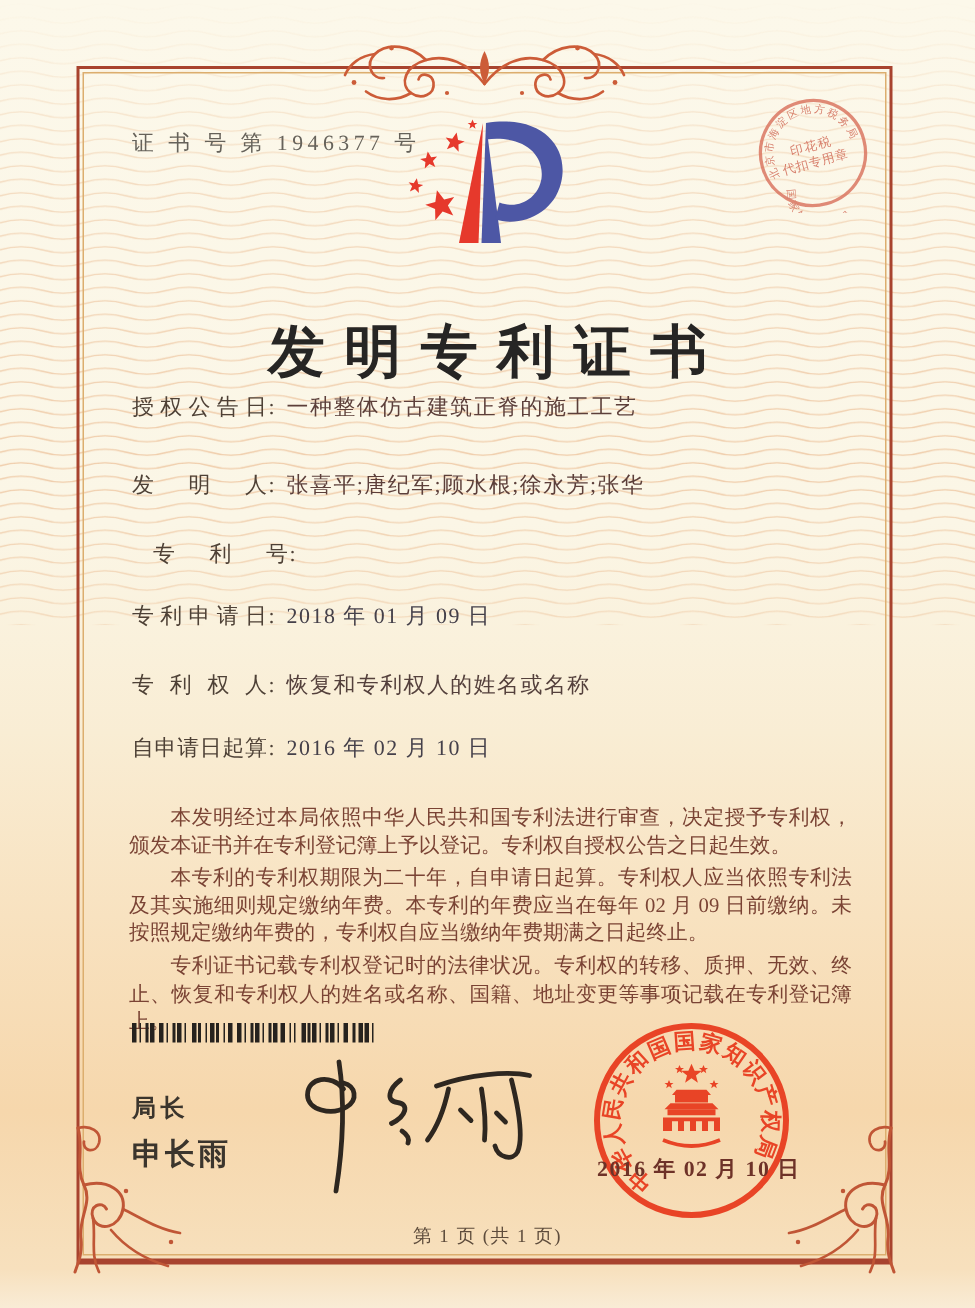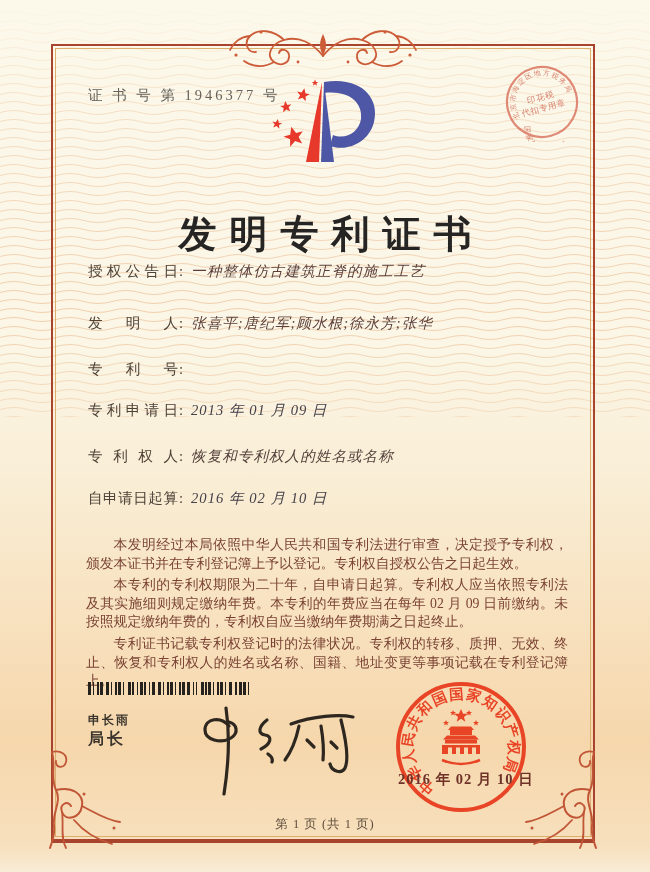--- a/index.html
+++ b/index.html
@@ -15,29 +15,29 @@
     border:2px solid #a8432e;border-bottom-width:4px;}
   .frame-inner{position:absolute;left:2px;top:2px;right:2px;bottom:2px;border:1px solid #dcae6e;}
   .ornament{position:absolute;}
   .cert-no{position:absolute;left:88px;top:86px;font-size:14.5px;letter-spacing:3px;color:#66625a;}
   .logo{position:absolute;left:258px;top:74px;}
   .title{position:absolute;left:0;right:0;top:184px;text-align:center;
     font-size:38px;font-weight:700;letter-spacing:13px;padding-left:13px;color:#262524;}
   .frow{position:absolute;left:88px;display:flex;align-items:baseline;font-size:14.6px;}
   .flabel{display:inline-block;width:90px;text-align:justify;text-align-last:justify;color:#4e4136;}
   .fcolon{color:#4e4136;margin:0 8px 0 1px;}
-  .fvalue{color:#45404a;letter-spacing:1px;white-space:nowrap;font-style:italic;}
+  .fvalue{color:#45404a;letter-spacing:1px;white-space:nowrap;}
   .bodytext{position:absolute;left:86px;top:524px;width:482px;color:#7a4334;
     font-size:13.8px;line-height:18.6px;text-align:justify;margin-top:12px;}
   .bodytext p{margin:0 0 3px 0;text-indent:2em;}
   .barcode{position:absolute;left:88px;top:682px;width:162px;height:13px;display:flex;}
   .signer-title{position:absolute;left:88px;top:729px;font-family:"Liberation Sans","DejaVu Sans",sans-serif;
     font-weight:600;font-size:16px;letter-spacing:3px;color:#3b352d;}
-  .signer-name{position:absolute;left:88px;top:712px;font-family:"Liberation Sans","DejaVu Sans",sans-serif;
-    font-weight:600;font-size:12px;letter-spacing:2px;color:#3b352d;}
+  .signer-name{position:absolute;left:88px;top:756px;font-family:"Liberation Sans","DejaVu Sans",sans-serif;
+    font-weight:600;font-size:20px;letter-spacing:2px;color:#3b352d;}
   .signature{position:absolute;left:193px;top:704px;}
   .seal{position:absolute;left:392px;top:678px;opacity:.93;}
   .seal-date{position:absolute;left:398px;top:770px;font-size:14.5px;font-weight:700;
     letter-spacing:1px;color:#6e3228;z-index:5;}
   .stamp{position:absolute;left:502px;top:62px;opacity:.8;}
   .footer{position:absolute;left:0;right:0;top:816px;text-align:center;
     font-size:12.5px;letter-spacing:1px;color:#5e4c3c;}
 </style>
 </head>
 <body>
@@ -121,28 +121,28 @@
   <div class="frow" style="top:262px;">
     <span class="flabel">授权公告日</span>
       <span class="fcolon">:</span>
     <span class="fvalue" style="color:#5c3f3a;">一种整体仿古建筑正脊的施工工艺</span>
   </div>
   <div class="frow" style="top:314px;">
     <span class="flabel">发明人</span>
       <span class="fcolon">:</span>
     <span class="fvalue" style="color:#5c3f3a;">张喜平;唐纪军;顾水根;徐永芳;张华</span>
   </div>
-  <div class="frow" style="top:360px;">
+  <div class="frow" style="top:360px;margin-left:14px;">
     <span class="flabel">专利号</span>
       <span class="fcolon">:</span>
   </div>
   <div class="frow" style="top:401px;">
     <span class="flabel">专利申请日</span>
       <span class="fcolon">:</span>
-    <span class="fvalue">2013 年 01 月 09 日</span>
+    <span class="fvalue">2018 年 01 月 09 日</span>
   </div>
   <div class="frow" style="top:447px;">
     <span class="flabel">专利权人</span>
       <span class="fcolon">:</span>
     <span class="fvalue" style="color:#54403c;">恢复和专利权人的姓名或名称</span>
   </div>
   <div class="frow" style="top:489px;">
     <span class="flabel">自申请日起算</span>
       <span class="fcolon">:</span>
     <span class="fvalue">2016 年 02 月 10 日</span>

